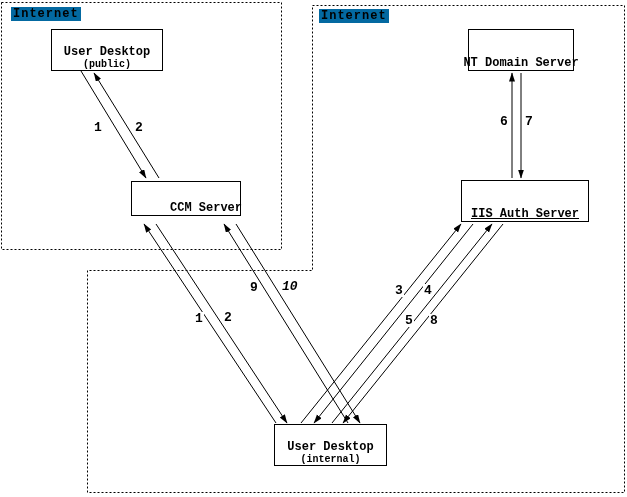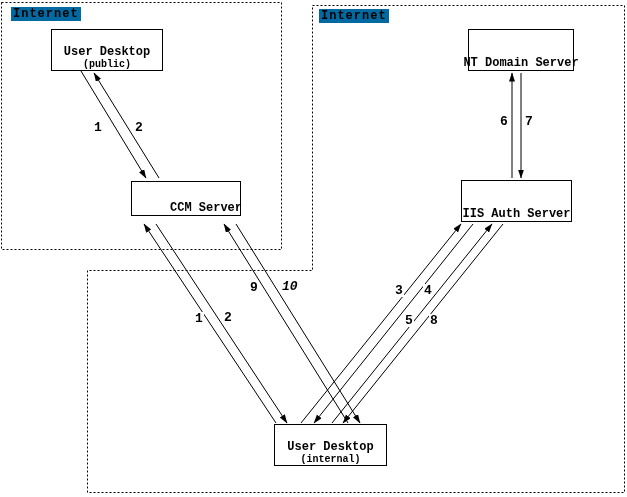--- a/index.html
+++ b/index.html
@@ -58,21 +58,21 @@
   </div>
 
   <div class="node" style="left:468px;top:29px;width:106px;height:42px;">
     <div class="node-label">NT Domain Server</div>
   </div>
 
   <div class="node" style="left:131px;top:181px;width:110px;height:35px;padding-left:40px;">
     <div class="node-label">CCM Server</div>
   </div>
 
-  <div class="node" style="left:461px;top:180px;width:111px;height:42px;">
+  <div class="node" style="left:461px;top:180px;width:128px;height:42px;text-decoration:underline;">
     <div class="node-label">IIS Auth Server</div>
   </div>
 
   <div class="node" style="left:274px;top:424px;width:113px;height:42px;">
     <div class="node-label">User Desktop</div>
     <div class="node-sublabel">(internal)</div>
   </div>
 
   <div class="step" style="left:93px;top:121px;">1</div>
   <div class="step" style="left:134px;top:121px;">2</div>

